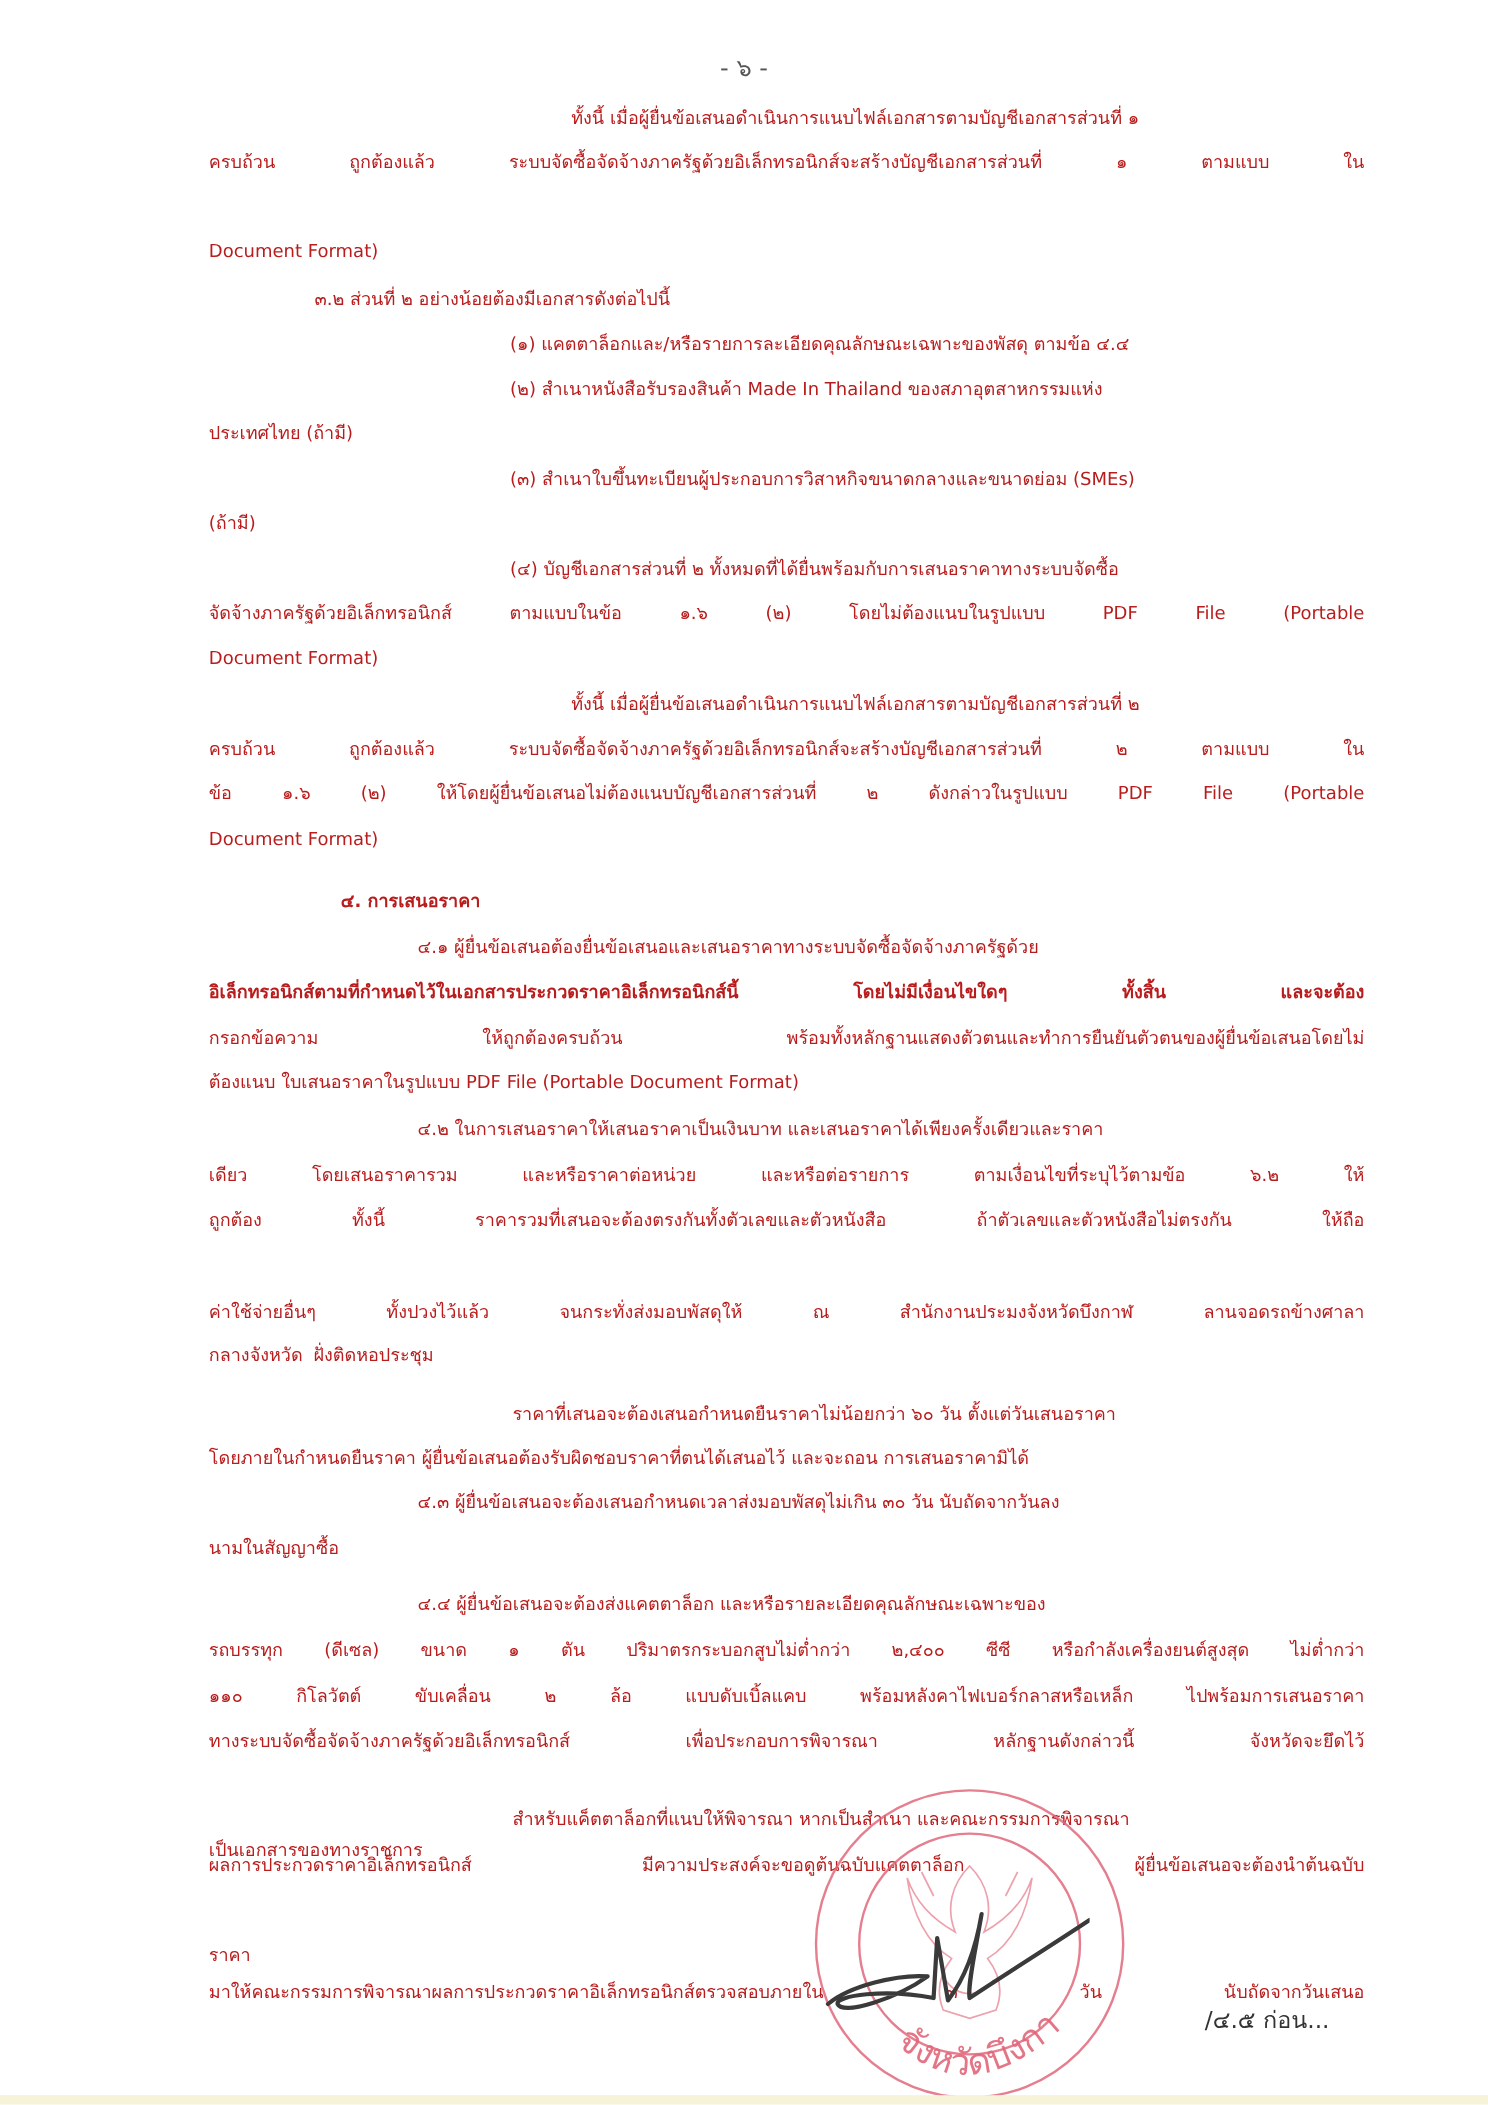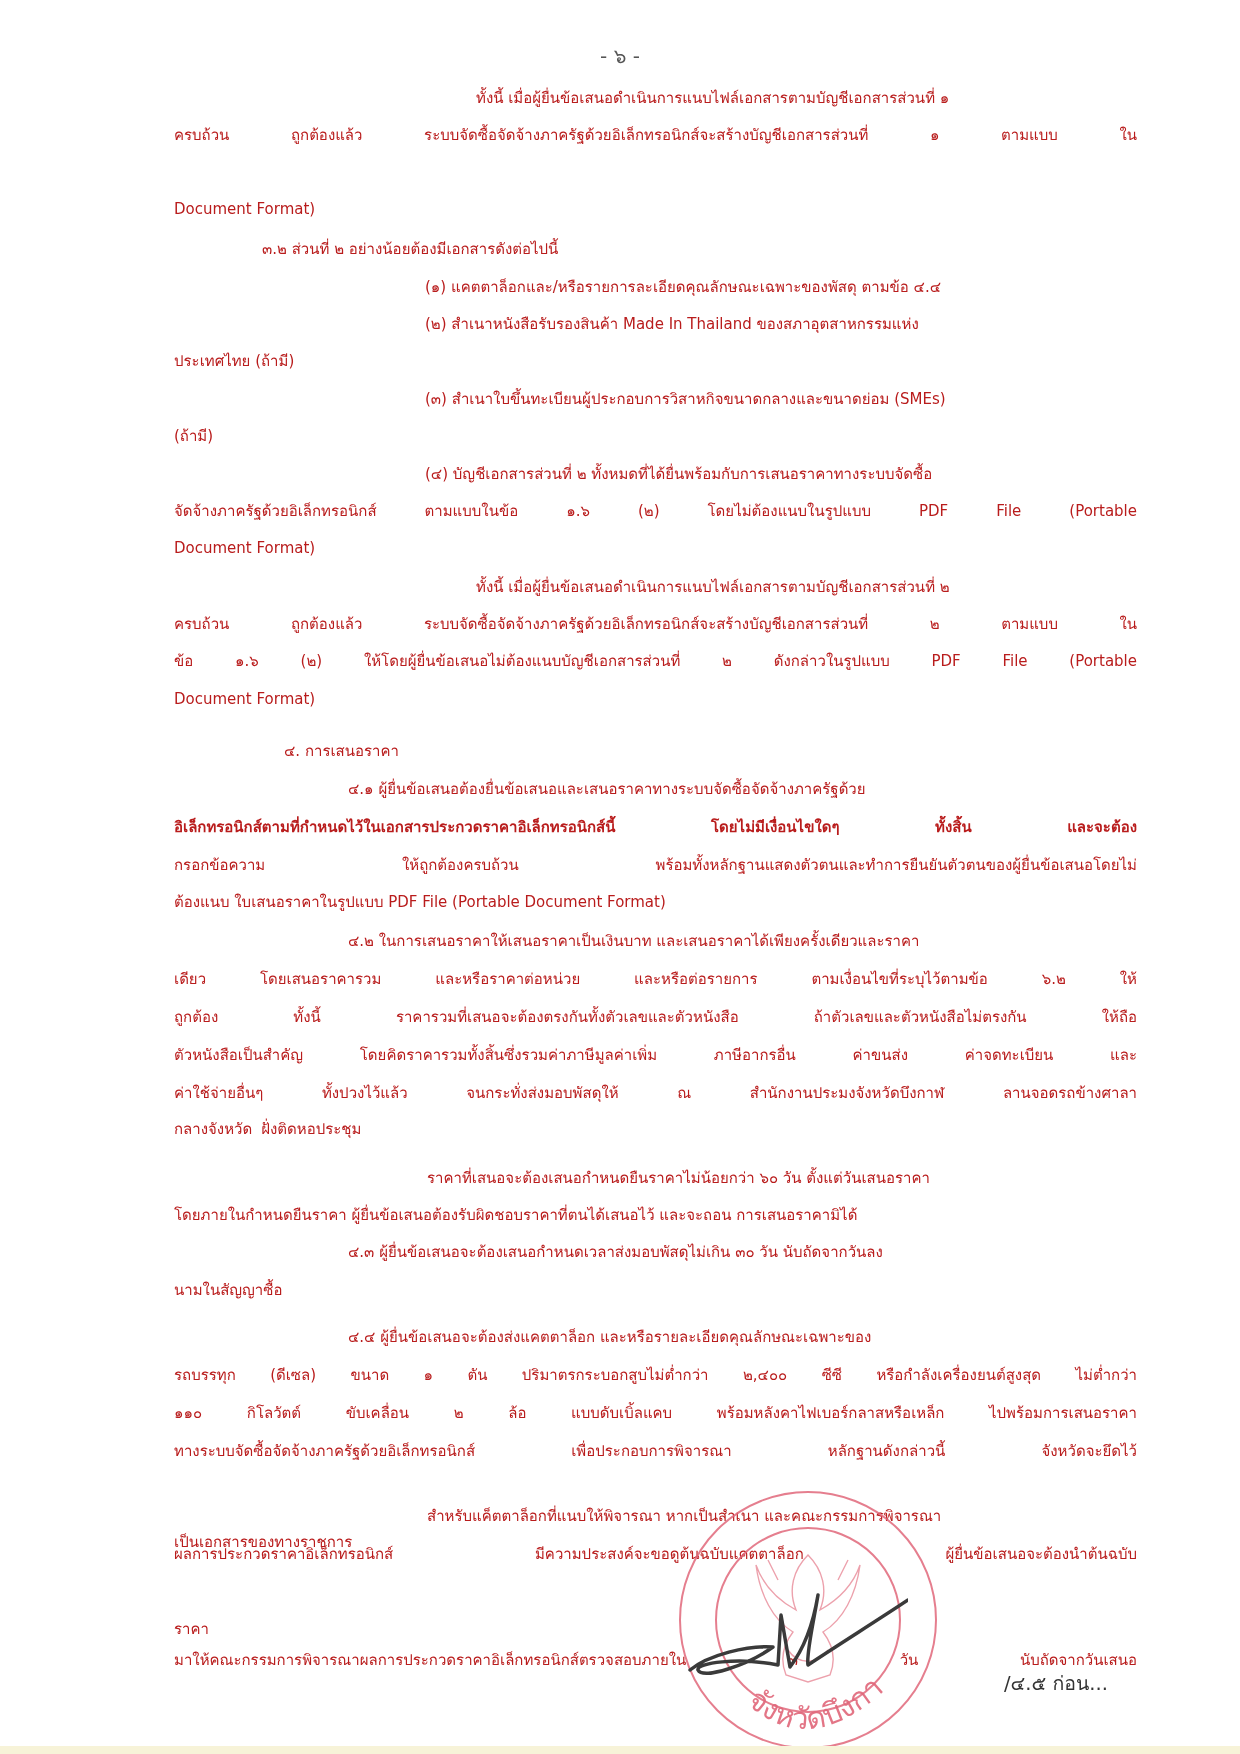--- a/index.html
+++ b/index.html
@@ -10,21 +10,21 @@
   .page { position: absolute; left: 0; top: 0; width: 1240px; height: 1754px; }
   .page-number {
     position: absolute; top: 40px; left: 0; width: 1240px; text-align: center;
     font-size: 20px; color: #555555;
   }
   .line {
     position: absolute; font-size: 15px; line-height: 30px; white-space: nowrap; color: #b91c1c;
   }
   .justify { left: 174px; width: 963px; text-align: justify; text-align-last: justify; }
   .plain { left: 174px; }
-  .heading { font-weight: normal; text-align: center; }
+  .heading { font-weight: bold; text-align: center; }
   .stamp {
     position: absolute; left: 668px; top: 1460px; width: 280px; height: 300px;
   }
   .footer-note { position: absolute; left: 1004px; top: 1668px; font-size: 19.5px; color: #333333; }
   .bottom-strip { position: absolute; left: 0; top: 1746px; width: 1240px; height: 8px; background: #f7f3d8; }
 </style>
 </head>
 <body>
 
 <div class="page">
@@ -51,21 +51,20 @@
 
   <div class="line plain heading" style="left:284px;top:736px;">๔. การเสนอราคา</div>
   <div class="line plain" style="left:348px;top:774px;">๔.๑ ผู้ยื่นข้อเสนอต้องยื่นข้อเสนอและเสนอราคาทางระบบจัดซื้อจัดจ้างภาครัฐด้วย</div>
   <div class="line justify" style="top:812px;font-weight:bold;">อิเล็กทรอนิกส์ตามที่กำหนดไว้ในเอกสารประกวดราคาอิเล็กทรอนิกส์นี้ โดยไม่มีเงื่อนไขใดๆ ทั้งสิ้น และจะต้อง</div>
   <div class="line justify" style="top:850px;">กรอกข้อความ ให้ถูกต้องครบถ้วน พร้อมทั้งหลักฐานแสดงตัวตนและทำการยืนยันตัวตนของผู้ยื่นข้อเสนอโดยไม่</div>
   <div class="line plain" style="top:887px;">ต้องแนบ ใบเสนอราคาในรูปแบบ PDF File (Portable Document Format)</div>
 
   <div class="line plain" style="left:348px;top:926px;">๔.๒ ในการเสนอราคาให้เสนอราคาเป็นเงินบาท และเสนอราคาได้เพียงครั้งเดียวและราคา</div>
   <div class="line justify" style="top:964px;">เดียว โดยเสนอราคารวม และหรือราคาต่อหน่วย และหรือต่อรายการ ตามเงื่อนไขที่ระบุไว้ตามข้อ ๖.๒ ให้</div>
   <div class="line justify" style="top:1002px;">ถูกต้อง ทั้งนี้ ราคารวมที่เสนอจะต้องตรงกันทั้งตัวเลขและตัวหนังสือ ถ้าตัวเลขและตัวหนังสือไม่ตรงกัน ให้ถือ</div>
-  <div class="line justify" style="top:1040px;">ตัวหนังสือเป็นสำคัญ โดยคิดราคารวมทั้งสิ้นซึ่งรวมค่าภาษีมูลค่าเพิ่ม ภาษีอากรอื่น ค่าขนส่ง ค่าจดทะเบียน และ</div>
   <div class="line justify" style="top:1078px;">ค่าใช้จ่ายอื่นๆ ทั้งปวงไว้แล้ว จนกระทั่งส่งมอบพัสดุให้ ณ สำนักงานประมงจังหวัดบึงกาฬ ลานจอดรถข้างศาลา</div>
   <div class="line plain" style="top:1116px;font-family:Liberation Mono, monospace;">กลางจังหวัด ฝั่งติดหอประชุม</div>
 
   <div class="line plain" style="left:427px;top:1163px;">ราคาที่เสนอจะต้องเสนอกำหนดยืนราคาไม่น้อยกว่า ๖๐ วัน ตั้งแต่วันเสนอราคา</div>
   <div class="line plain" style="top:1200px;">โดยภายในกำหนดยืนราคา ผู้ยื่นข้อเสนอต้องรับผิดชอบราคาที่ตนได้เสนอไว้ และจะถอน การเสนอราคามิได้</div>
   <div class="line plain" style="left:348px;top:1237px;">๔.๓ ผู้ยื่นข้อเสนอจะต้องเสนอกำหนดเวลาส่งมอบพัสดุไม่เกิน ๓๐ วัน นับถัดจากวันลง</div>
   <div class="line plain" style="top:1275px;">นามในสัญญาซื้อ</div>
 
   <div class="line plain" style="left:348px;top:1322px;">๔.๔ ผู้ยื่นข้อเสนอจะต้องส่งแคตตาล็อก และหรือรายละเอียดคุณลักษณะเฉพาะของ</div>
   <div class="line justify" style="top:1360px;">รถบรรทุก (ดีเซล) ขนาด ๑ ตัน ปริมาตรกระบอกสูบไม่ต่ำกว่า ๒,๔๐๐ ซีซี หรือกำลังเครื่องยนต์สูงสุด ไม่ต่ำกว่า</div>

